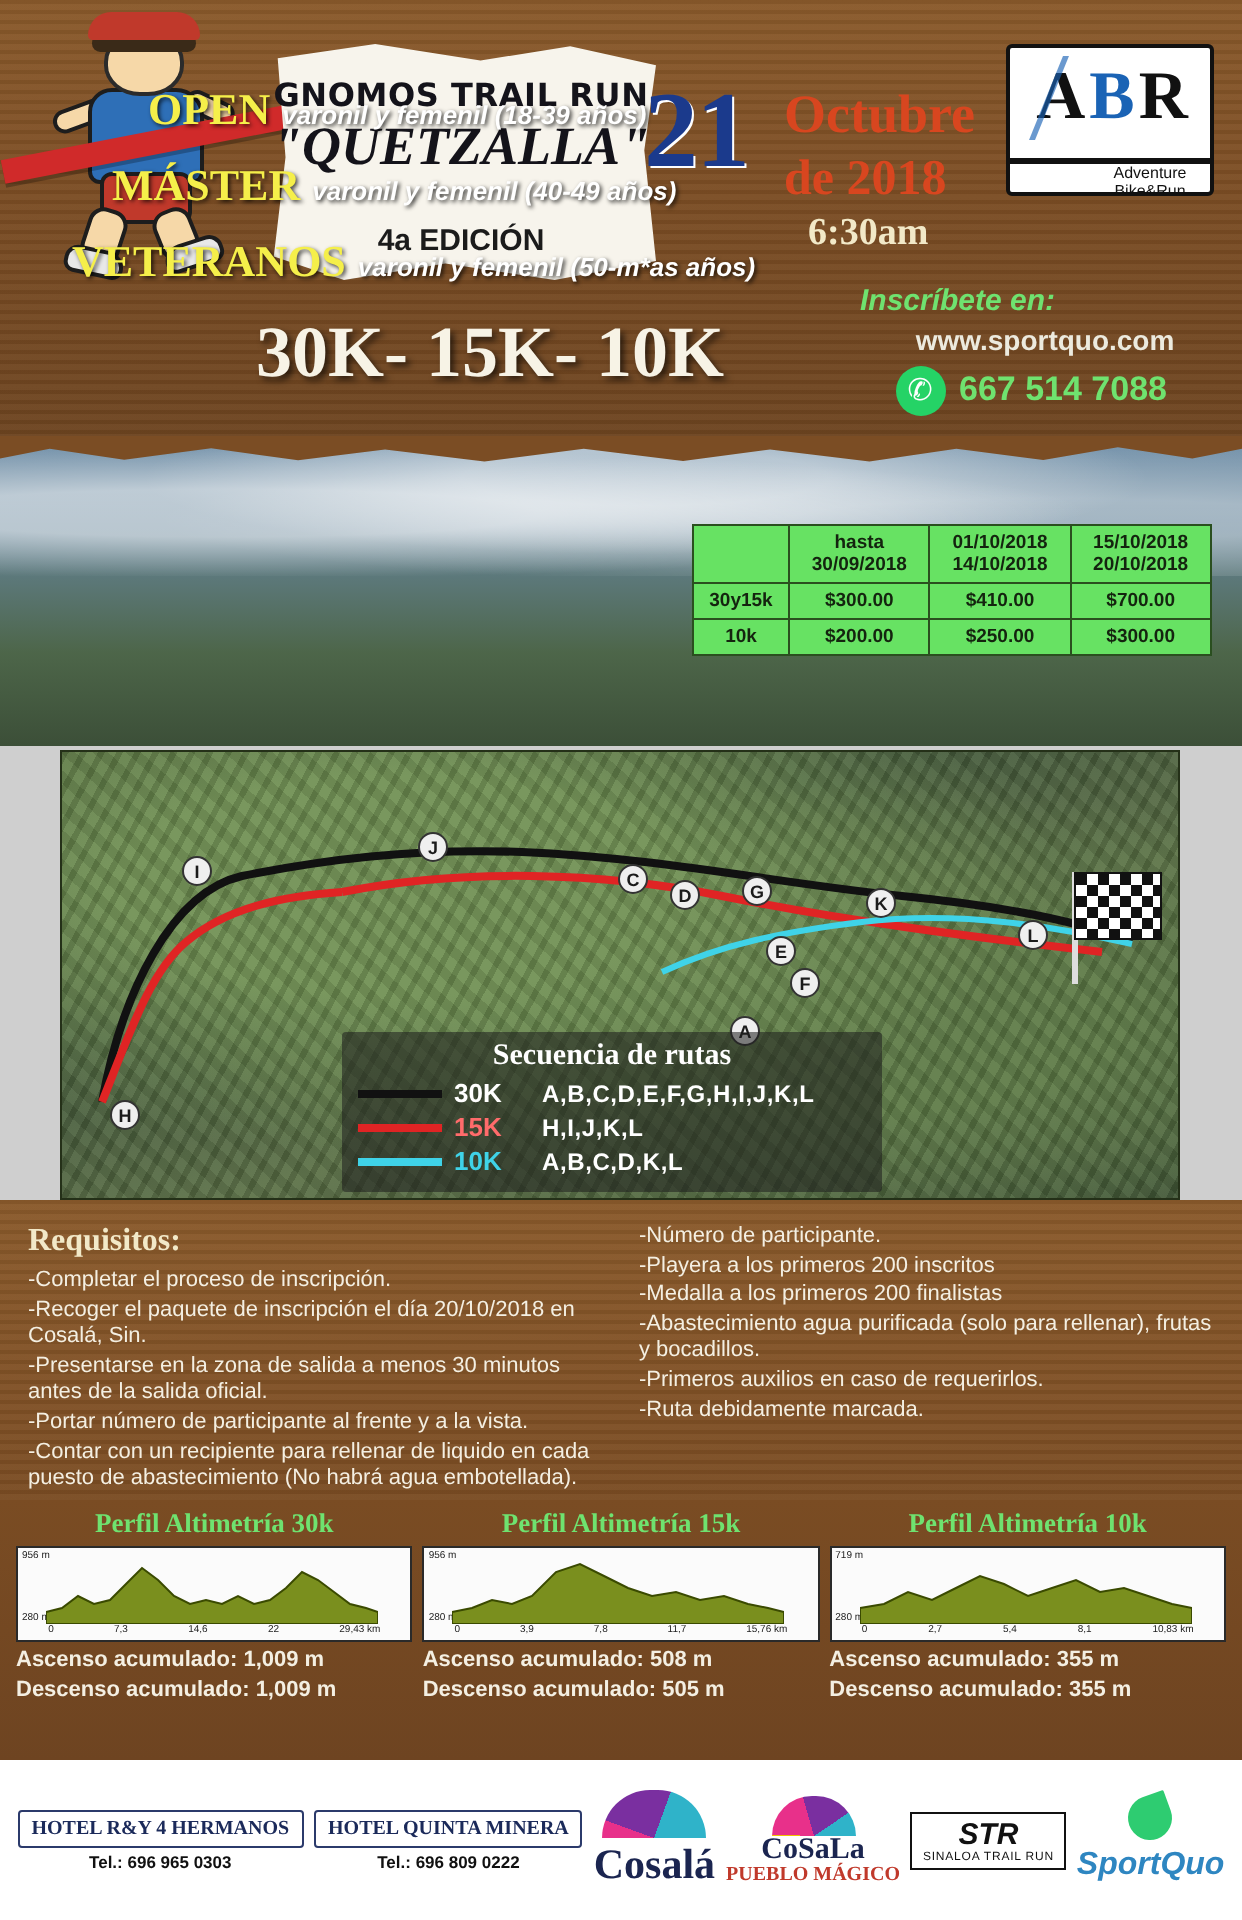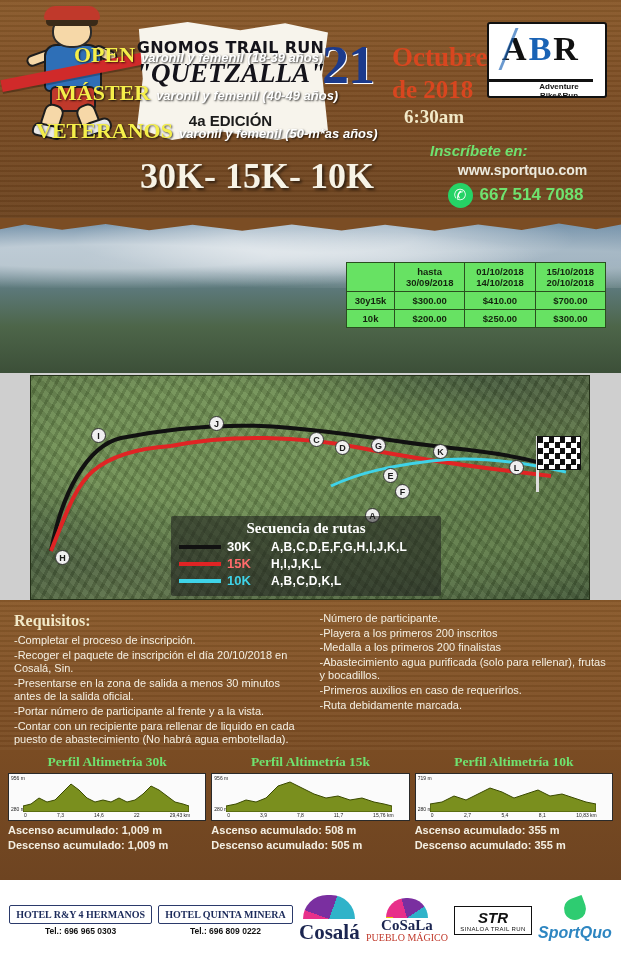--- a/index.html
+++ b/index.html
@@ -75,43 +75,43 @@
     position:absolute; left:392px; top:76px; font-size:25px; font-weight:bold;
     color:#d8461f; font-family:"Liberation Serif", serif;
   }
   .date-time {
     position:absolute; left:404px; top:106px; font-size:19px; font-weight:bold;
     color:#f2e9c8; font-family:"Liberation Serif", serif;
   }
 
   
   .abr-logo {
-    position:absolute; right:14px; top:22px; width:120px; height:76px;
+    position:absolute; right:14px; top:22px; width:104px; height:76px;
     background:#ffffff; border:2px solid #111; border-radius:3px;
     overflow:hidden;
   }
   .abr-logo .mark {
     position:absolute; left:0; top:2px; width:104px; height:46px;
     font-size:34px; font-weight:bold; color:#111; text-align:center; line-height:46px;
     font-family:"Liberation Serif", serif; letter-spacing:2px;
   }
   .abr-logo .mark .blue { color:#1a63b5; }
   .abr-logo .slash {
     position:absolute; left:18px; top:4px; width:70px; height:42px;
     border-left: 3px solid #1a63b5; transform: skewX(-22deg); opacity:.65;
   }
   .abr-logo .bar { position:absolute; left:0; bottom:14px; width:104px; height:3px; background:#111; }
   .abr-logo .sub {
     position:absolute; left:0; bottom:0; width:104px; height:14px;
-    font-size:8px; color:#111; text-align:center; font-weight:bold;padding-left:36px;
+    font-size:8px; color:#111; text-align:center; font-weight:normal;padding-left:36px;
   }
 
   
   .distances {
-    position:absolute; left:92px; top:155px; width:330px; text-align:center;
+    position:absolute; left:80px; top:155px; width:330px; text-align:center;
     font-size:36px; font-weight:bold; color:#f7f3e6;
     font-family:"Liberation Serif", serif;
     text-shadow: 2px 2px 3px rgba(0,0,0,.6);
   }
   .inscribete {
     position:absolute; left:430px; top:142px; width:185px; text-align:left;
     font-size:15px; font-weight:bold; color:#6fe26f; font-style:italic;
   }
   .website {
     position:absolute; left:430px; top:162px; width:185px; text-align:center;
@@ -269,21 +269,21 @@
   }
   .sp { text-align:center; font-size:8px; color:#222; }
   .sp .nm { font-weight:bold; font-size:10px; color:#1b2a5a; font-family:"Liberation Serif", serif; line-height:11px; }
   .sp .tel { font-size:8.5px; color:#111; margin-top:2px; font-weight:bold; }
   .sp-box { border:1px solid #2b3a6b; padding:3px 6px; border-radius:2px; }
   .cosala-nm { font-size:21px; font-weight:bold; color:#1b2550; font-family:"Liberation Serif", serif; }
   .cosala-fan { width:52px; height:24px; margin:0 auto 1px auto;
     background: conic-gradient(from 200deg at 50% 100%, #e8308a 0 25%, #7a2fa0 25% 50%, #2fb3c9 50% 75%, #e8308a 75% 100%);
     border-radius: 26px 26px 0 0; }
   .pm-nm { font-size:15px; font-weight:bold; color:#1b2550; font-family:"Liberation Serif", serif; line-height:14px; }
-  .pm-sub { font-size:10px; font-weight:normal; color:#c0392b; font-family:"Liberation Serif", serif; }
+  .pm-sub { font-size:10px; font-weight:bold; color:#c0392b; font-family:"Liberation Serif", serif; }
   .pm-fan { width:42px; height:20px; margin:0 auto;
     background: conic-gradient(from 200deg at 50% 100%, #f2c200 0 20%, #e8308a 20% 40%, #7a2fa0 40% 60%, #2fb3c9 60% 80%, #46c05a 80% 100%);
     border-radius: 22px 22px 0 0; }
   .str-box { border:1px solid #111; padding:2px 5px; }
   .str-nm { font-size:15px; font-weight:bold; color:#111; font-style:italic; }
   .str-sub { font-size:6px; color:#111; letter-spacing:.4px; }
   .sq { display:flex; align-items:center; gap:4px;flex-direction:column; }
   .sq-leaf { width:22px; height:22px; border-radius:50% 4% 50% 50%; background:#2ecc71; transform:rotate(-20deg); }
   .sq-nm { font-size:16px; font-weight:bold; color:#2e86c1; font-style:italic; }
 </style>

